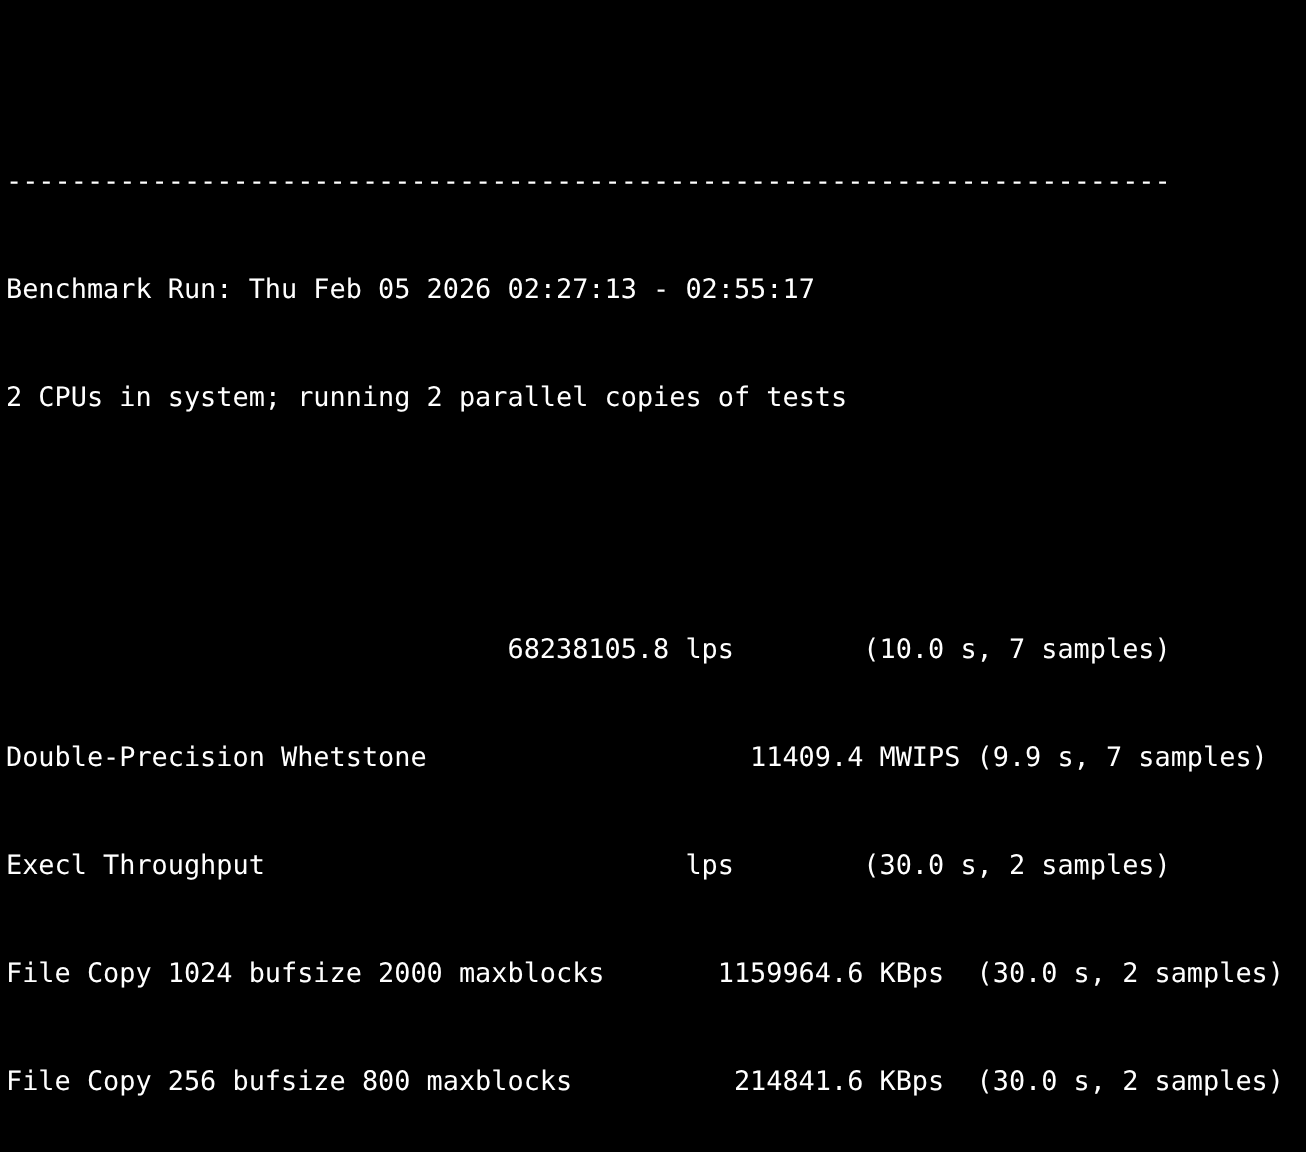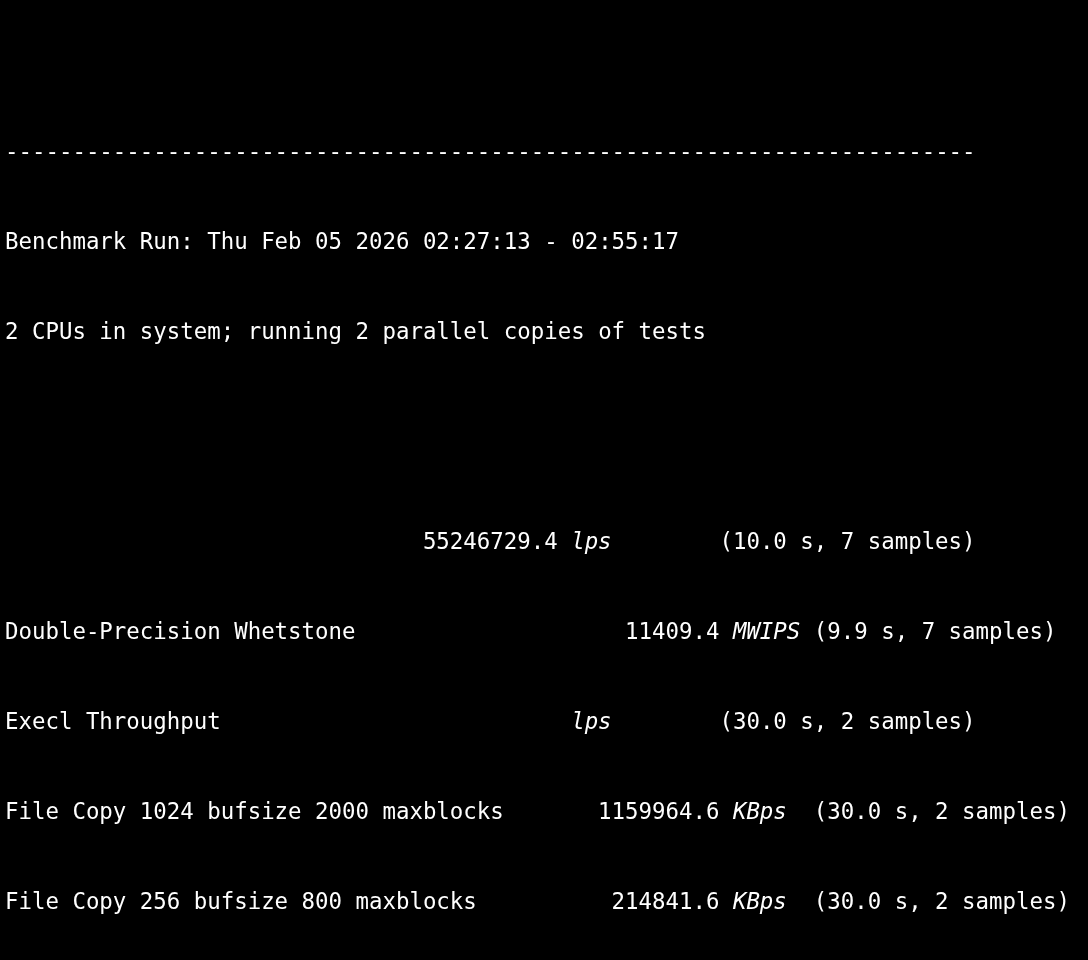--- a/index.html
+++ b/index.html
@@ -25,35 +25,35 @@
     overflow: hidden;
   }
   .scrollback {
     margin-top: -14px; 
   }
   .line { height: 30px; }
   .row { display: grid; height: 30px; }
   .result-row { grid-template-columns: 41ch 12ch 7ch auto; }
   .cell { display: block; }
   .r { text-align: right; }
-  .unit { padding-left: 1ch; box-sizing: border-box; font-style: italic; }
+  .unit { padding-left: 1ch; box-sizing: border-box; }
 </style>
 </head>
 <body>
 
 <div class="terminal">
   <div class="scrollback">
 
     <div class="line">------------------------------------------------------------------------</div>
     <div class="line">Benchmark Run: Thu Feb 05 2026 02:27:13 - 02:55:17</div>
     <div class="line">2 CPUs in system; running 2 parallel copies of tests</div>
     <div class="line"></div>
 
     <div class="row result-row">
-      <span class="cell r">55246729.4</span>
+      <span class="cell r">68238105.8</span>
       <span class="cell unit">lps</span>
       <span class="cell">(10.0 s, 7 samples)</span>
     </div>
     <div class="row result-row">
       <span class="cell">Double-Precision Whetstone</span>
       <span class="cell r">11409.4</span>
       <span class="cell unit">MWIPS</span>
       <span class="cell">(9.9 s, 7 samples)</span>
     </div>
     <div class="row result-row">

